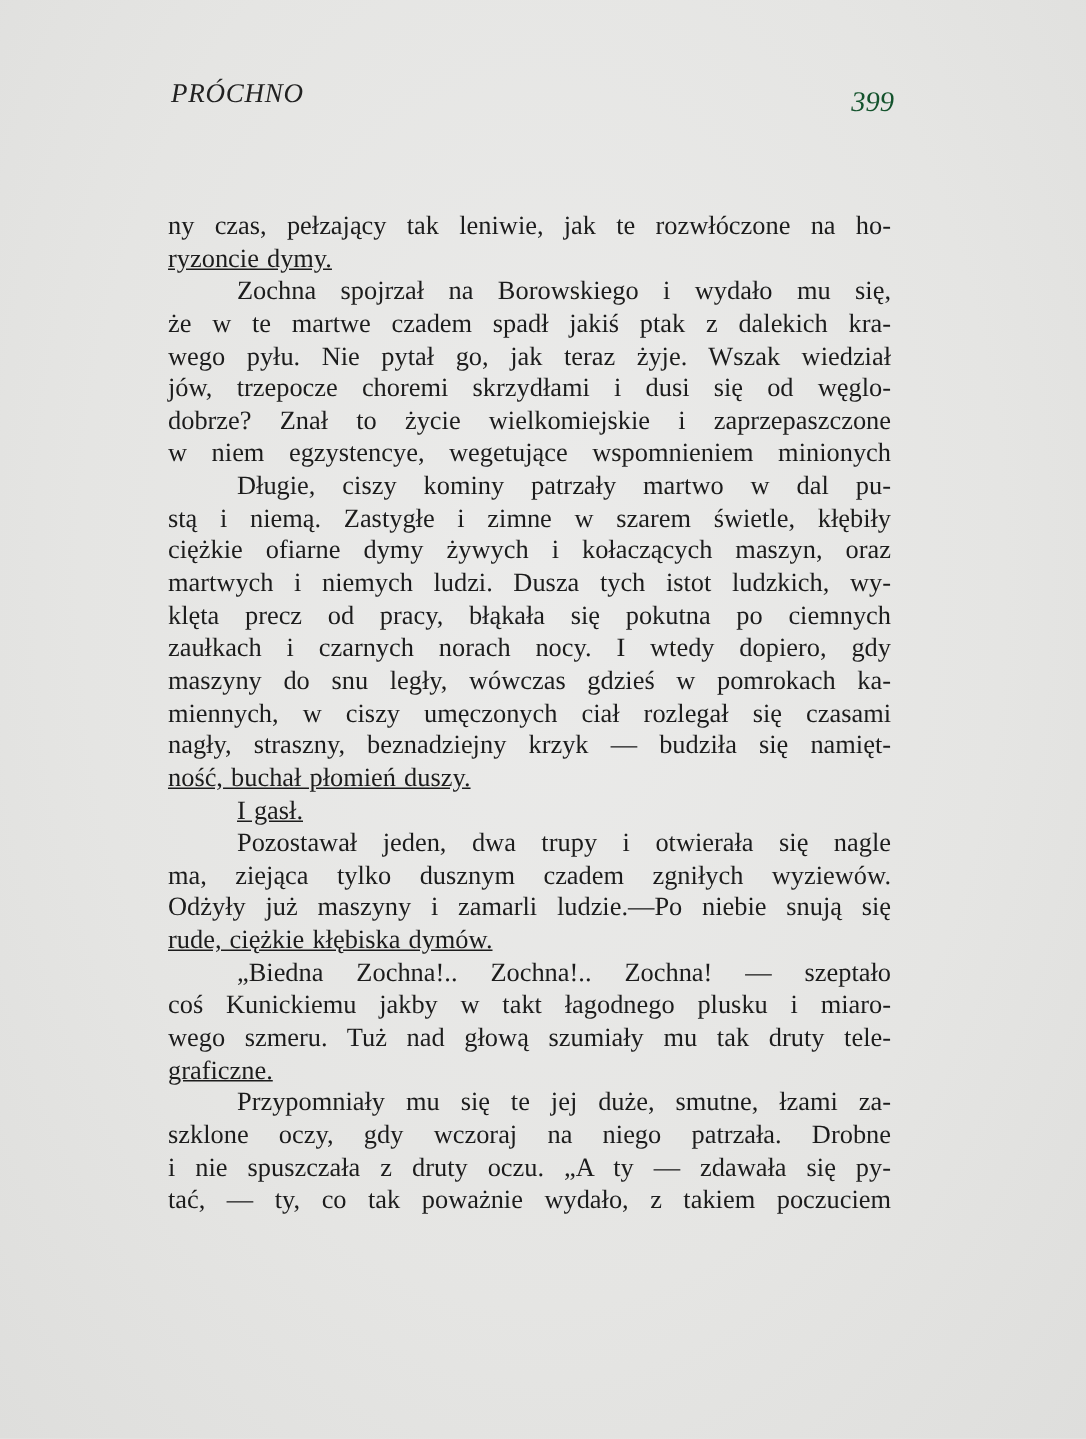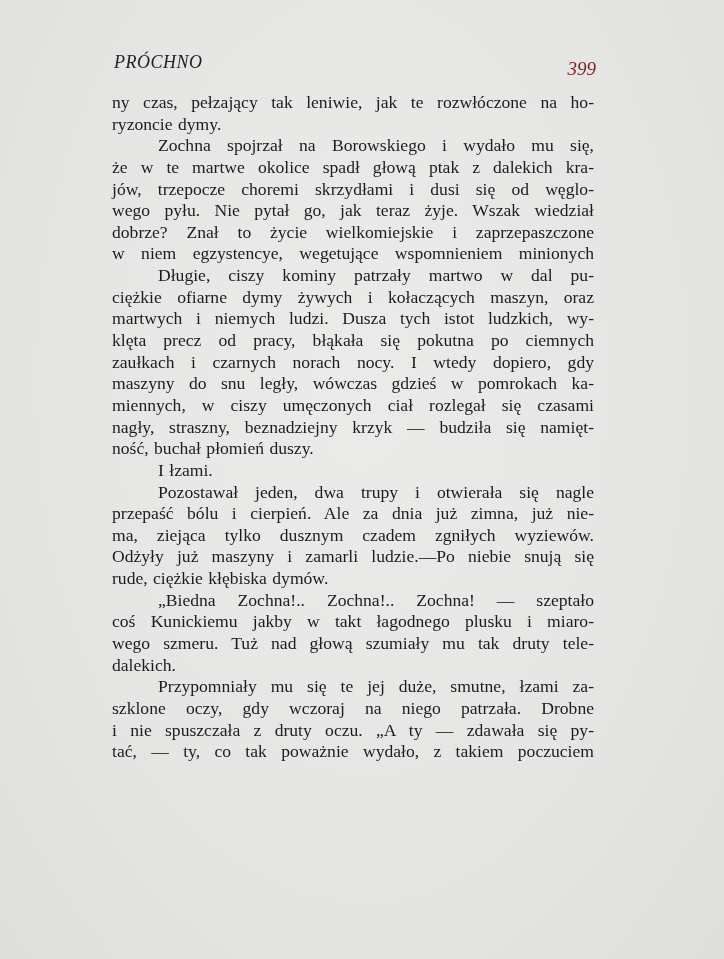--- a/index.html
+++ b/index.html
@@ -34,90 +34,92 @@
       font-size: 18px;
       letter-spacing: 0.5px;
       color: #222;
     }
     .head-page {
       position: absolute;
       right: -2px;
       top: 6px;
       font-style: italic;
       font-size: 19px;
-      color: #7f1d1d;
+      color: #14532d;
     }
     .body-text {
       font-size: 17.6px;
       line-height: 21.65px;
       text-align: justify;
       word-spacing: 1px;
+      margin-top: 48px;
     }
     .line {
       display: block;
       text-align: justify;
       text-align-last: justify;
       white-space: nowrap;
       height: 21.65px;
       overflow: visible;
     }
     .line.last {
       text-align-last: left;
+      text-decoration: underline;
     }
     .line.indent {
       padding-left: 46px;
     }
   </style>
 </head>
 <body>
 
 <div class="page">
   <div class="running-head">
     <span class="head-title">PRÓCHNO</span>
     <span class="head-page">399</span>
   </div>
   <div class="body-text" id="body-text">
       <div class="paragraph">
         <span class="line">ny czas, pełzający tak leniwie, jak te rozwłóczone na ho-</span>
         <span class="line last">ryzoncie dymy.</span>
       </div>
       <div class="paragraph">
         <span class="line indent">Zochna spojrzał na Borowskiego i wydało mu się,</span>
-        <span class="line">że w te martwe okolice spadł głową ptak z dalekich kra-</span>
+        <span class="line">że w te martwe czadem spadł jakiś ptak z dalekich kra-</span>
+        <span class="line">wego pyłu. Nie pytał go, jak teraz żyje. Wszak wiedział</span>
         <span class="line">jów, trzepocze choremi skrzydłami i dusi się od węglo-</span>
-        <span class="line">wego pyłu. Nie pytał go, jak teraz żyje. Wszak wiedział</span>
         <span class="line">dobrze? Znał to życie wielkomiejskie i zaprzepaszczone</span>
         <span class="line">w niem egzystencye, wegetujące wspomnieniem minionych</span>
       </div>
       <div class="paragraph">
         <span class="line indent">Długie, ciszy kominy patrzały martwo w dal pu-</span>
+        <span class="line">stą i niemą. Zastygłe i zimne w szarem świetle, kłębiły</span>
         <span class="line">ciężkie ofiarne dymy żywych i kołaczących maszyn, oraz</span>
         <span class="line">martwych i niemych ludzi. Dusza tych istot ludzkich, wy-</span>
         <span class="line">klęta precz od pracy, błąkała się pokutna po ciemnych</span>
         <span class="line">zaułkach i czarnych norach nocy. I wtedy dopiero, gdy</span>
         <span class="line">maszyny do snu legły, wówczas gdzieś w pomrokach ka-</span>
         <span class="line">miennych, w ciszy umęczonych ciał rozlegał się czasami</span>
         <span class="line">nagły, straszny, beznadziejny krzyk — budziła się namięt-</span>
         <span class="line last">ność, buchał płomień duszy.</span>
       </div>
       <div class="paragraph">
-        <span class="line indent last">I łzami.</span>
+        <span class="line indent last">I gasł.</span>
       </div>
       <div class="paragraph">
         <span class="line indent">Pozostawał jeden, dwa trupy i otwierała się nagle</span>
-        <span class="line">przepaść bólu i cierpień. Ale za dnia już zimna, już nie-</span>
         <span class="line">ma, ziejąca tylko dusznym czadem zgniłych wyziewów.</span>
         <span class="line">Odżyły już maszyny i zamarli ludzie.—Po niebie snują się</span>
         <span class="line last">rude, ciężkie kłębiska dymów.</span>
       </div>
       <div class="paragraph">
         <span class="line indent">„Biedna Zochna!.. Zochna!.. Zochna! — szeptało</span>
         <span class="line">coś Kunickiemu jakby w takt łagodnego plusku i miaro-</span>
         <span class="line">wego szmeru. Tuż nad głową szumiały mu tak druty tele-</span>
-        <span class="line last">dalekich.</span>
+        <span class="line last">graficzne.</span>
       </div>
       <div class="paragraph">
         <span class="line indent">Przypomniały mu się te jej duże, smutne, łzami za-</span>
         <span class="line">szklone oczy, gdy wczoraj na niego patrzała. Drobne</span>
         <span class="line">i nie spuszczała z druty oczu. „A ty — zdawała się py-</span>
         <span class="line">tać, — ty, co tak poważnie wydało, z takiem poczuciem</span>
       </div>
     </div>
 </div>
 

